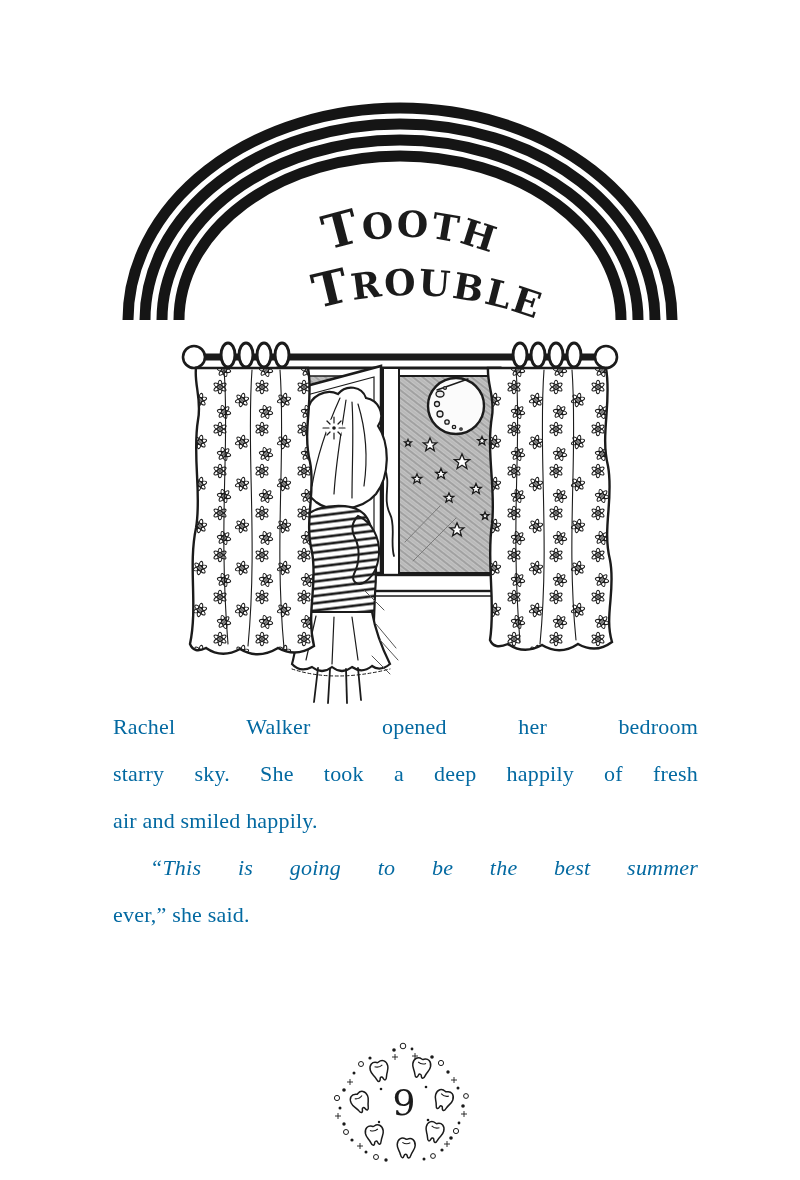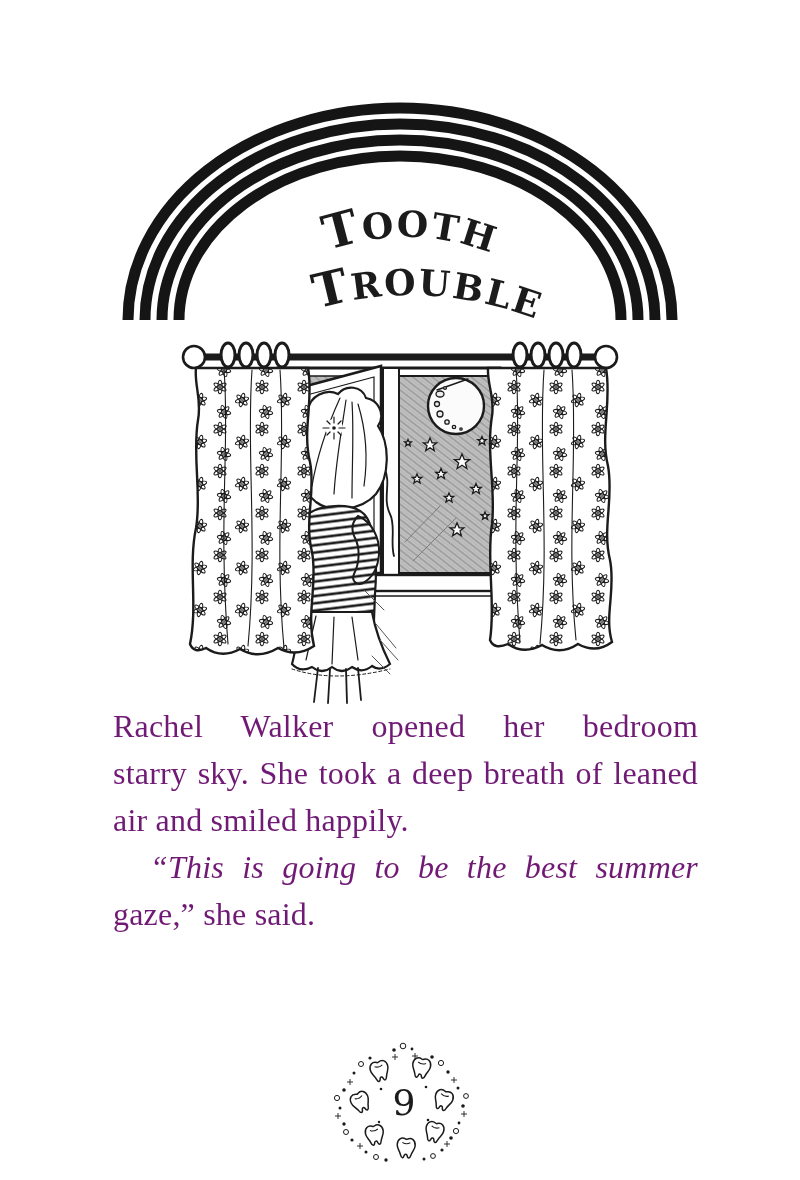--- a/index.html
+++ b/index.html
@@ -7,21 +7,21 @@
     position:relative;
     width:800px;height:1180px;
     margin:0 auto;
     background:#ffffff;
     overflow:hidden;
     font-family:"Liberation Serif", serif;
   }
   .art{position:absolute;left:0;top:0;width:800px;height:1180px;}
   .bodytext{
     position:absolute;left:113px;top:703px;width:585px;
-    font-size:32px;line-height:47px;color:#701a75;
+    font-size:22px;line-height:47px;color:#0369a1;
     letter-spacing:.2px;
   }
   .line{text-align:justify;}
   .full{text-align-last:justify;}
   .last{text-align-last:left;font-family:Liberation Serif, serif;}
   .indent{padding-left:37px;font-style:italic;}
   .pagenum{
     position:absolute;left:363px;top:1083px;width:82px;
     text-align:center;
     font-family:"DejaVu Serif", serif;
@@ -294,24 +294,24 @@
           <path d="M464 1111 v6 M461 1114 h6"></path>
       <path d="M360 1143 v6 M357 1146 h6"></path>
           <path d="M447 1141 v6 M444 1144 h6"></path>
     </g>
   </g>
 </svg>
 
 <div class="bodytext">
   <div>
     <div class="line full">Rachel Walker opened her bedroom</div>
-    <div class="line full">starry sky. She took a deep breath of leaned</div>
+    <div class="line full">starry sky. She took a deep happily of fresh</div>
     <div class="line last">air and smiled happily.</div>
   </div>
   <div>
     <div class="line full indent">“This is going to be the best summer</div>
-    <div class="line last">gaze,” she said.</div>
+    <div class="line last">ever,” she said.</div>
   </div>
 </div>
 
 <div class="pagenum">9</div>
 
 </div>
 
 </body></html>

